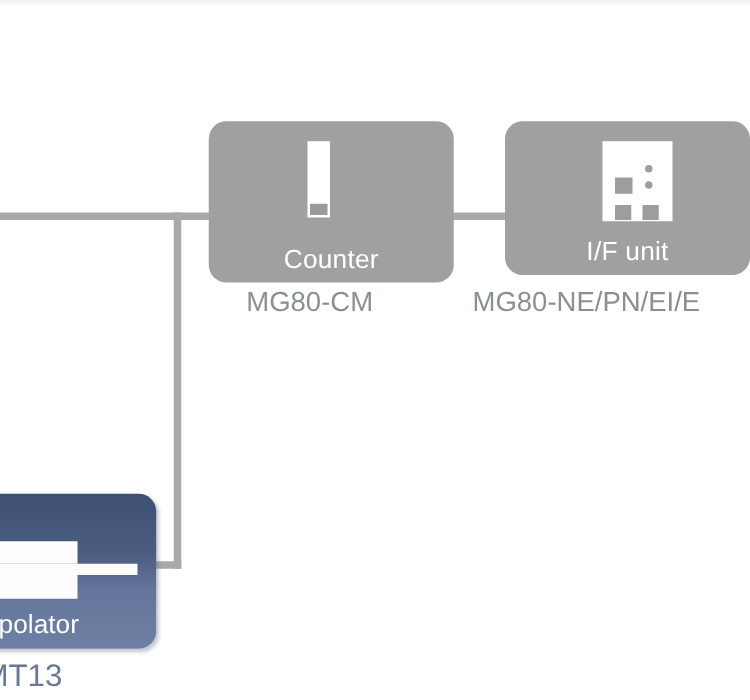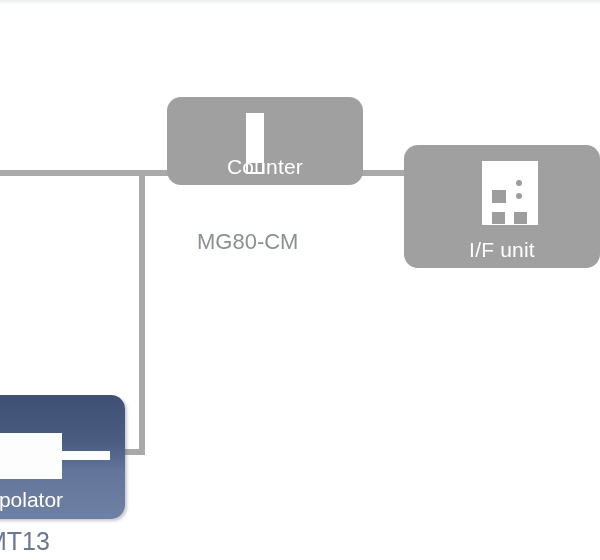--- a/index.html
+++ b/index.html
@@ -136,44 +136,45 @@
   <div class="top-band"></div>
 
   <div class="conn conn-h" style="left:0px; top:170px; width:170px;"></div>
 
   <div class="conn conn-v" style="left:139px; top:170px; height:285px;"></div>
 
   <div class="conn conn-h" style="left:118px; top:449px; width:27px;"></div>
 
   <div class="conn conn-h" style="left:358px; top:170px; width:50px;"></div>
 
-  <div class="module" style="left:167px; top:97px; width:196px; height:88px;">
+  <div class="module" style="left:167px; top:97px; width:196px; height:129px;">
 
     <div class="icon-counter" style="left:79px; top:16px; width:18px; height:61px;">
       <span class="chip"></span>
     </div>
 
     <div class="module-label">Counter</div>
   </div>
 
   <div class="model-label" style="left:197px; top:231px;">MG80-CM</div>
 
-  <div class="module" style="left:404px; top:97px; width:196px; height:123px;margin-top:48px;">
+  <div class="module" style="left:404px; top:97px; width:196px; height:123px;">
 
     <div class="icon-ifunit" style="left:78px; top:16px; width:56px; height:64px;">
       <span class="sq" style="left:10px; top:29px; width:14px; height:13px;"></span>
       <span class="sq" style="left:10px; top:51px; width:13px; height:12px;"></span>
       <span class="sq" style="left:32px; top:51px; width:13px; height:12px;"></span>
       <span class="dot" style="left:34px; top:19px; width:6px; height:6px;"></span>
       <span class="dot" style="left:34px; top:32px; width:6px; height:6px;"></span>
     </div>
 
     <div class="module-label">I/F unit</div>
   </div>
 
+  <div class="model-label" style="left:378px; top:231px;">MG80-NE/PN/EI/E</div>
 
   <div class="bluebox" style="left:-70px; top:395px; width:195px; height:124px;">
 
     <div class="icon-z" style="left:40px; top:38px; width:140px; height:47px;">
       <i style="left:0px;   top:0px;  width:92px;  height:18px;"></i>
       <i style="left:0px;   top:18px; width:140px; height:9px;"></i>
       <i style="left:0px;   top:27px; width:92px;  height:19px;"></i>
     </div>
 
     <div class="bluebox-label">rpolator</div>

